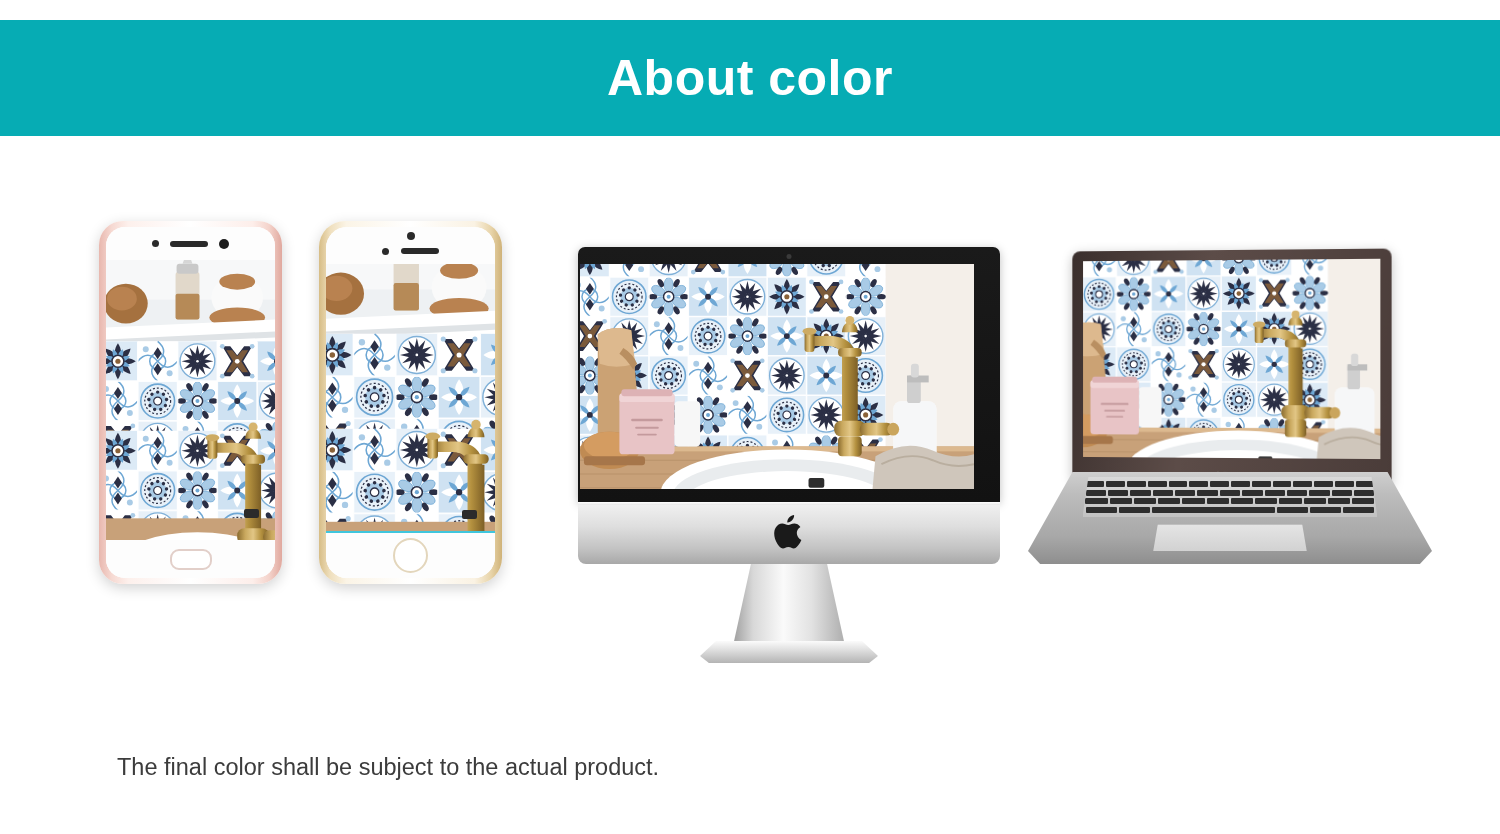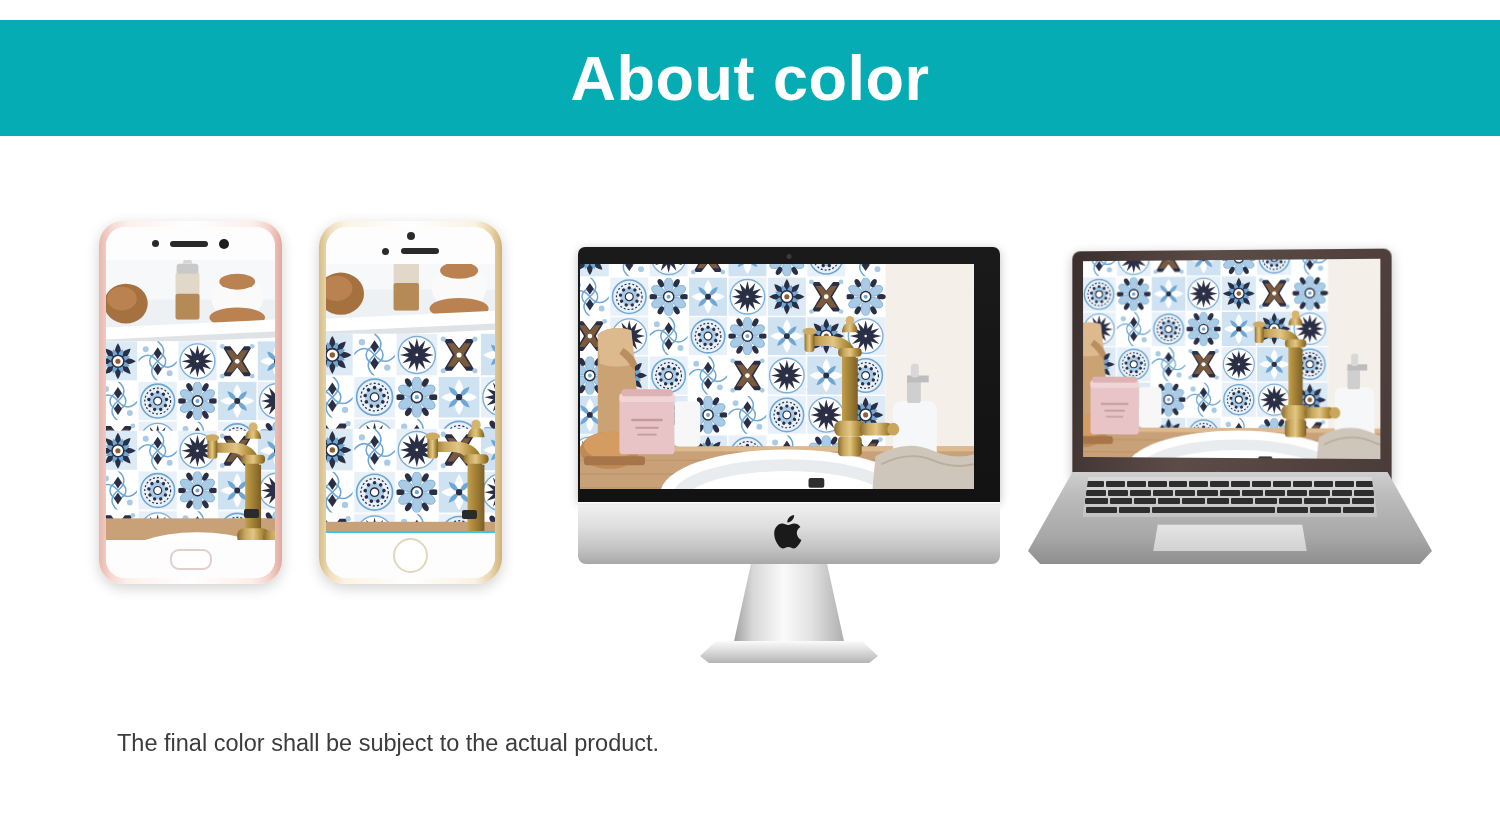--- a/index.html
+++ b/index.html
@@ -2,30 +2,30 @@
 <html><head>
 <meta charset="utf-8">
 <style>
   html,body{margin:0;padding:0;background:#ffffff;}
   body{width:1500px;height:834px;position:relative;overflow:hidden;
        font-family:"Liberation Sans","DejaVu Sans",sans-serif;}
 
   
   #banner{position:absolute;left:0;top:20px;width:1500px;height:116px;
           display:flex;align-items:center;justify-content:center;}
-  #banner-title{font-size:63px;font-weight:bold;color:#ffffff;letter-spacing:.5px;
+  #banner-title{font-size:50px;font-weight:bold;color:#ffffff;letter-spacing:.5px;
                 line-height:1;font-family:"Liberation Sans","DejaVu Sans",sans-serif;}
 
   
   #stage{position:absolute;left:0;top:136px;width:1500px;height:560px;}
 
   
   #disclaimer{position:absolute;left:103px;top:694px;width:1320px;color:#3c3c3c;
               font-size:23.5px;line-height:33px;white-space:pre-line;}
-  #disclaimer .l2{display:block;padding-left:14px;}
+  #disclaimer .l2{display:block;padding-left:14px;margin-top:24px;}
 
   
   .device{position:absolute;}
 
   
   #phone1{left:99px;top:85px;width:183px;height:363px;}
   #phone1 .body{position:absolute;inset:0;border-radius:24px;
       background:linear-gradient(90deg,#e8b7ae 0%,#f6d9d2 7%,#fdf0ec 16%,#ffffff 50%,#fdeeea 84%,#f4d3cb 93%,#e0a89e 100%);
       box-shadow:0 4px 14px rgba(0,0,0,.18);}
   #phone1 .glass{position:absolute;left:7px;top:6px;right:7px;bottom:6px;border-radius:19px;

